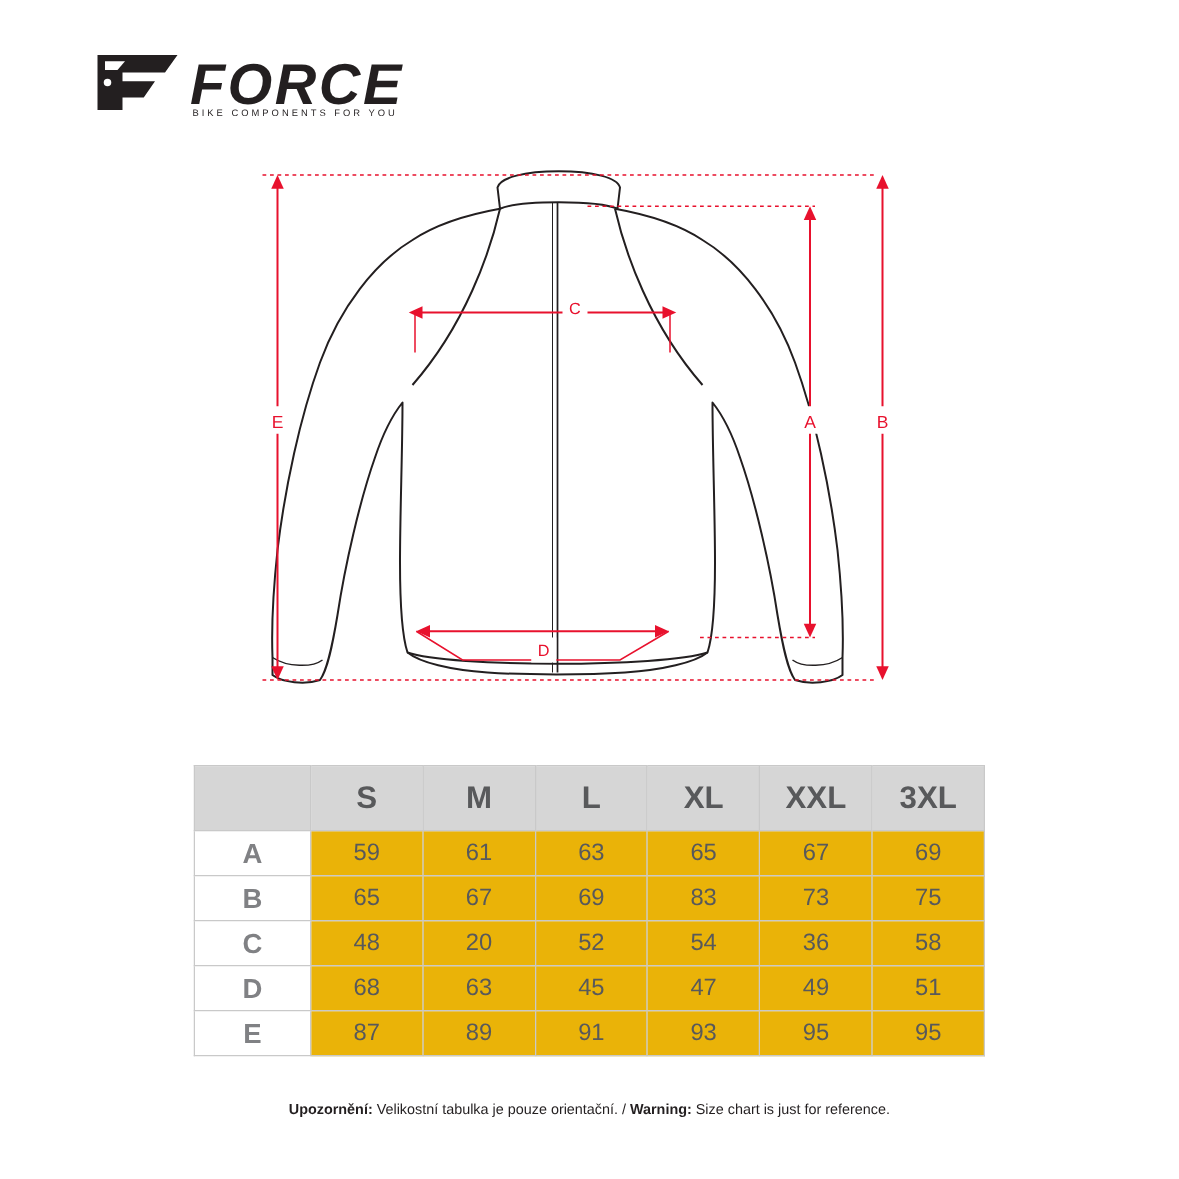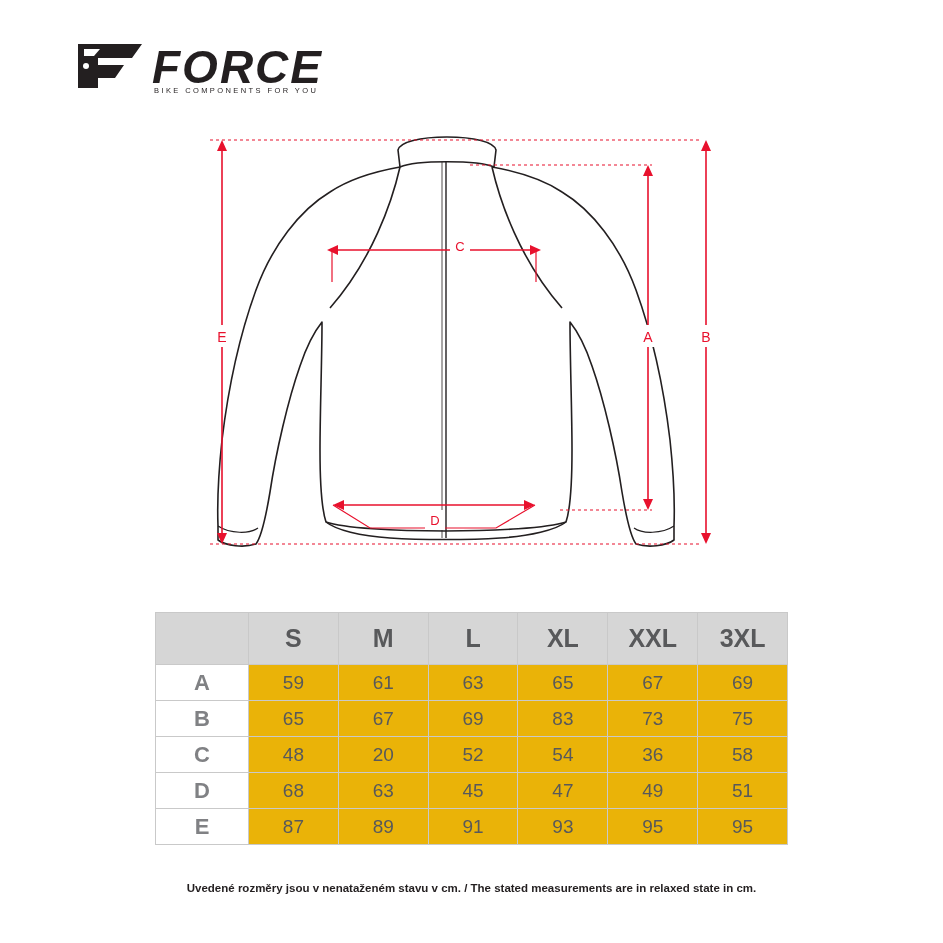--- a/index.html
+++ b/index.html
@@ -302,14 +302,16 @@
         <td>91</td>
         <td>93</td>
         <td>95</td>
         <td>95</td>
       </tr>
     </tbody>
   </table>
 </div>
 
 <div class="footnote">
-  <div class="line2">Uvedené rozměry jsou v nenataženém stavu v cm. / The stated measurements are in relaxed state in cm.</div>
+  <div class="line1">
+    <b>Upozornění:</b><span> Velikostní tabulka je pouze orientační. / </span><b>Warning:</b><span> Size chart is just for reference.</span>
+  </div>
 </div>
 
 </body></html>

